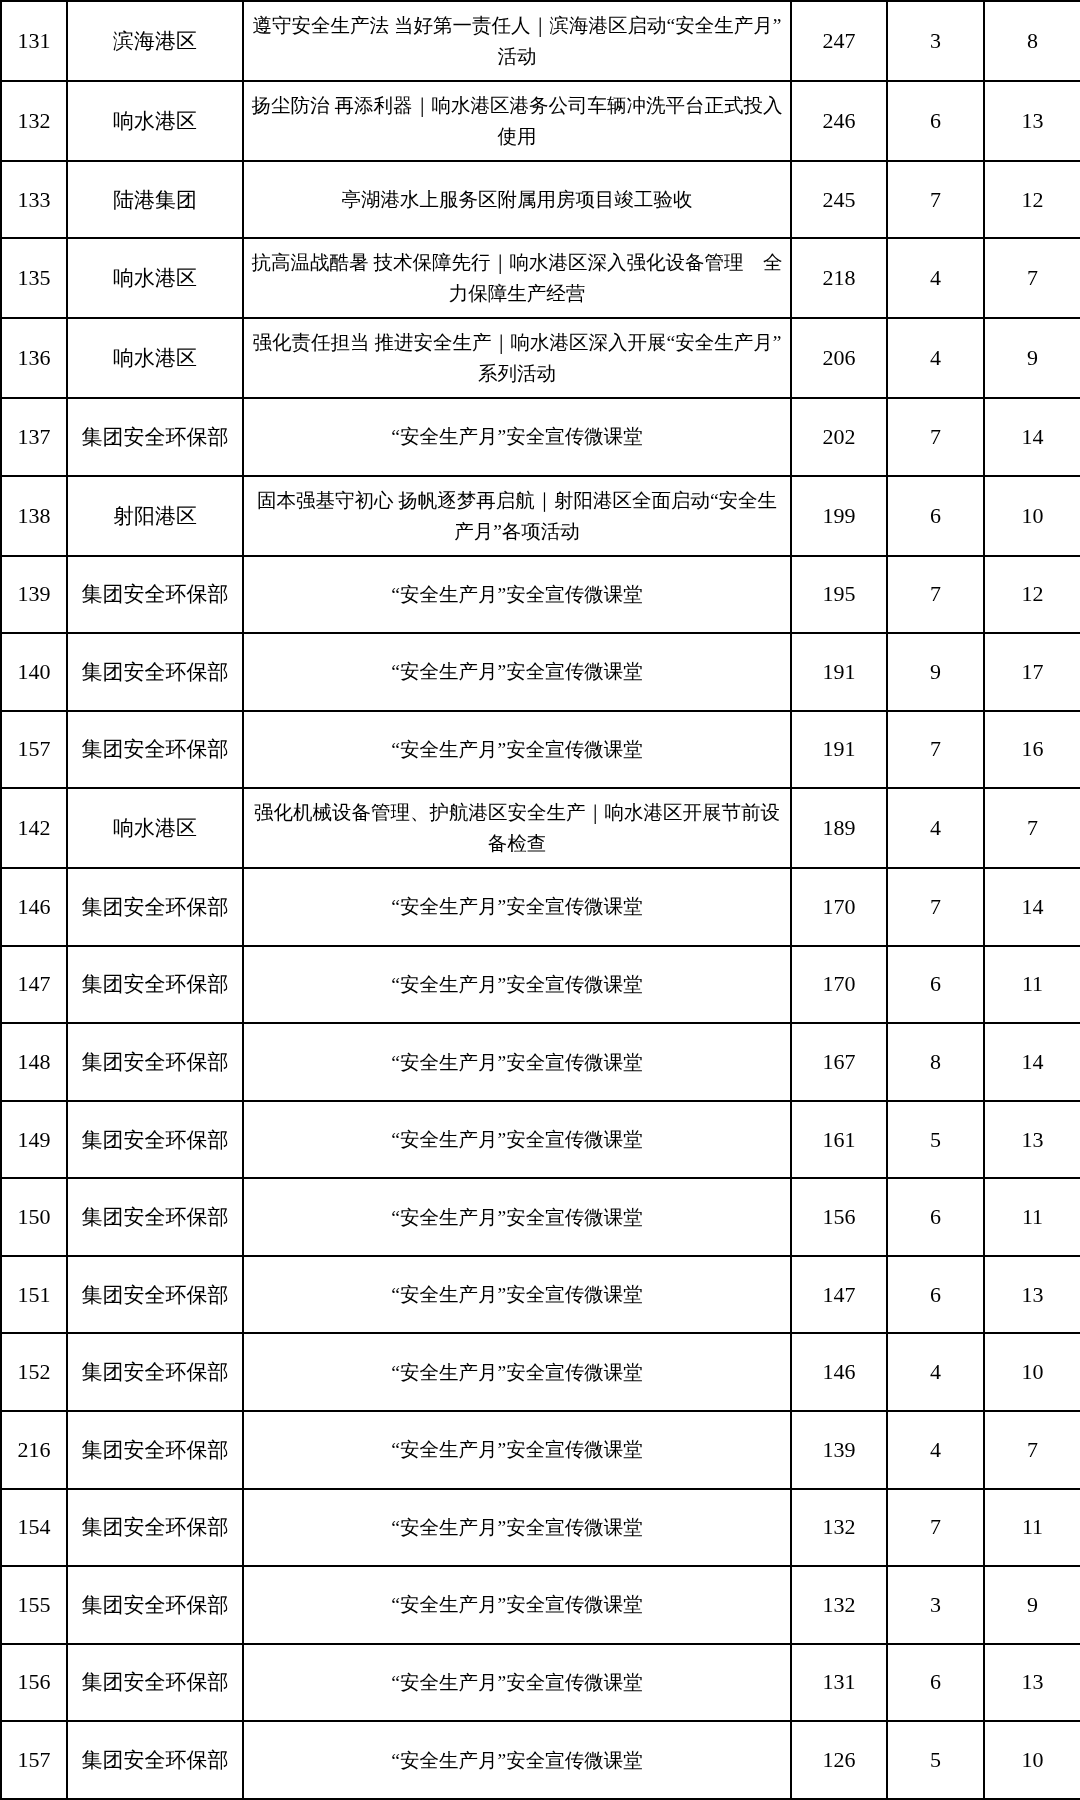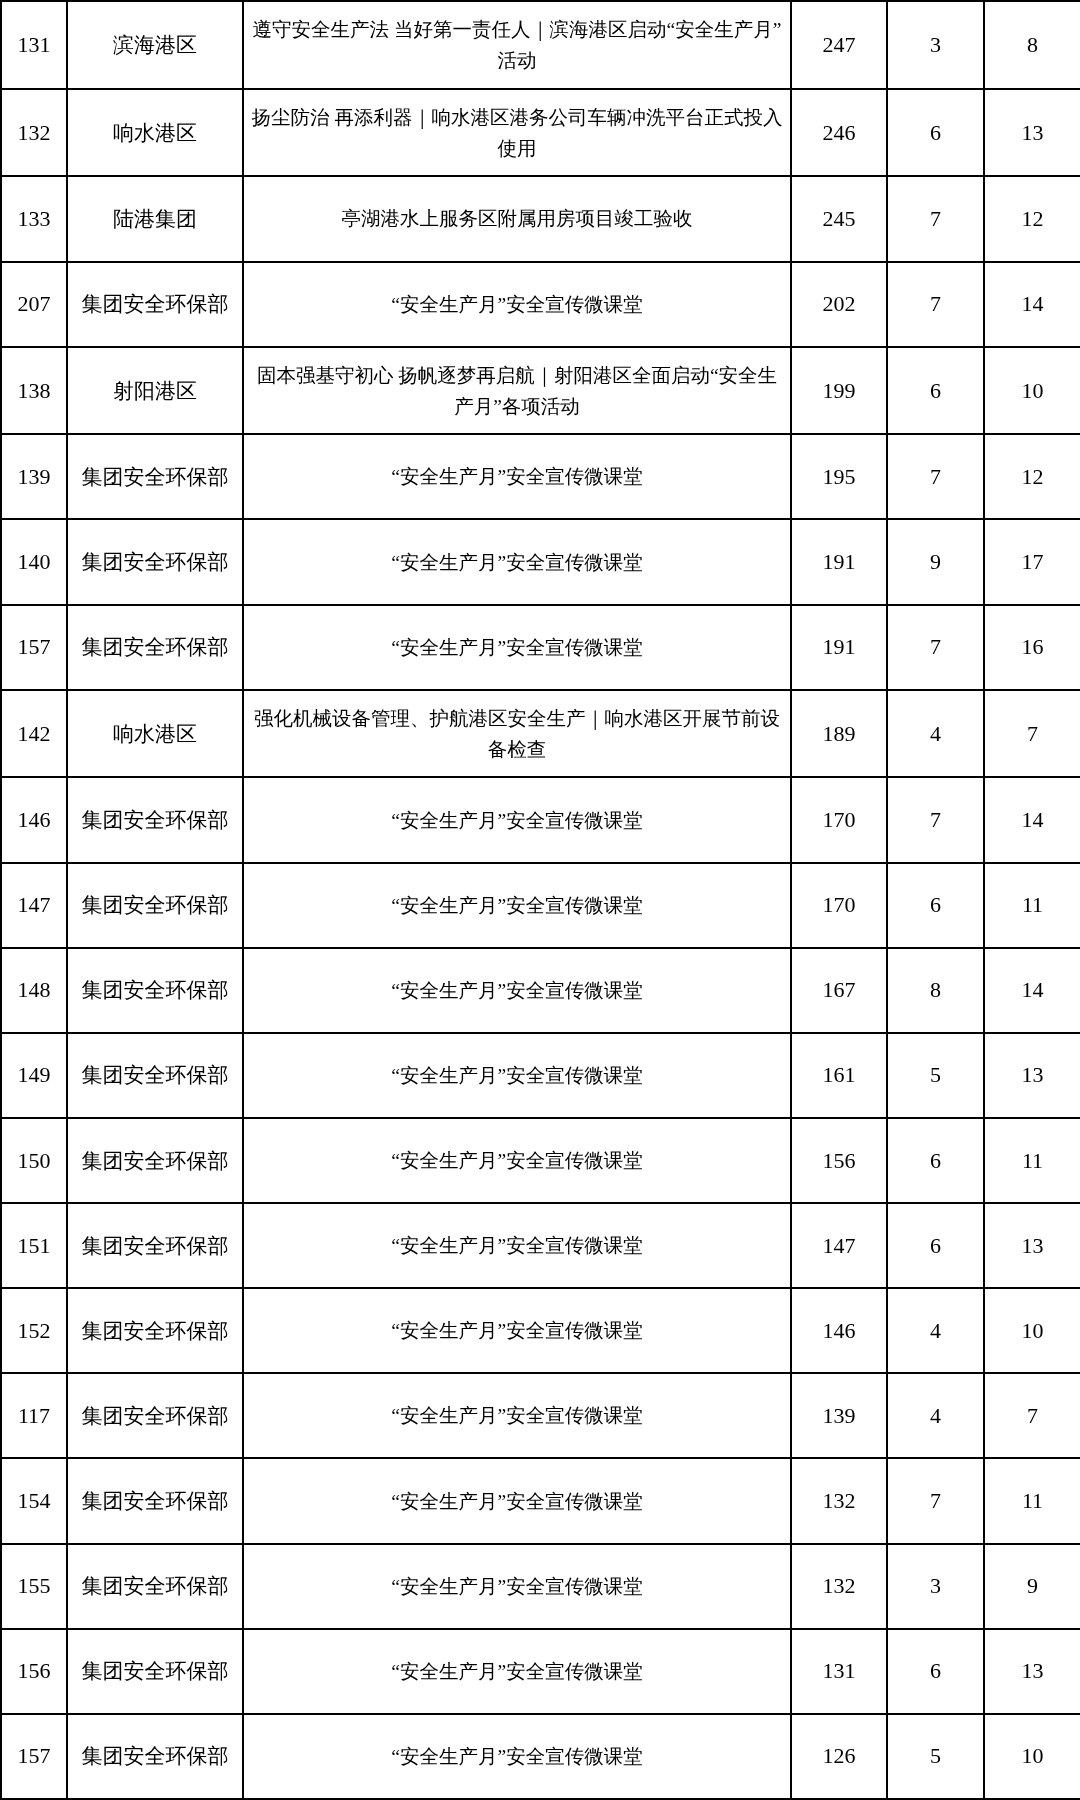--- a/index.html
+++ b/index.html
@@ -80,21 +80,37 @@
   </tr>
         <tr>
     <td class="c-index">133</td>
     <td class="c-org">陆港集团</td>
     <td class="c-title">亭湖港水上服务区附属用房项目竣工验收</td>
     <td class="c-num">245</td>
     <td class="c-num">7</td>
     <td class="c-num">12</td>
   </tr>
         <tr>
-    <td class="c-index">207</td>
+    <td class="c-index">135</td>
+    <td class="c-org">响水港区</td>
+    <td class="c-title">抗高温战酷暑 技术保障先行｜响水港区深入强化设备管理　全力保障生产经营</td>
+    <td class="c-num">218</td>
+    <td class="c-num">4</td>
+    <td class="c-num">7</td>
+  </tr>
+        <tr>
+    <td class="c-index">136</td>
+    <td class="c-org">响水港区</td>
+    <td class="c-title">强化责任担当 推进安全生产｜响水港区深入开展“安全生产月”系列活动</td>
+    <td class="c-num">206</td>
+    <td class="c-num">4</td>
+    <td class="c-num">9</td>
+  </tr>
+        <tr>
+    <td class="c-index">137</td>
     <td class="c-org">集团安全环保部</td>
     <td class="c-title">“安全生产月”安全宣传微课堂</td>
     <td class="c-num">202</td>
     <td class="c-num">7</td>
     <td class="c-num">14</td>
   </tr>
         <tr>
     <td class="c-index">138</td>
     <td class="c-org">射阳港区</td>
     <td class="c-title">固本强基守初心 扬帆逐梦再启航｜射阳港区全面启动“安全生产月”各项活动</td>
@@ -184,21 +200,21 @@
   </tr>
         <tr>
     <td class="c-index">152</td>
     <td class="c-org">集团安全环保部</td>
     <td class="c-title">“安全生产月”安全宣传微课堂</td>
     <td class="c-num">146</td>
     <td class="c-num">4</td>
     <td class="c-num">10</td>
   </tr>
         <tr>
-    <td class="c-index">117</td>
+    <td class="c-index">216</td>
     <td class="c-org">集团安全环保部</td>
     <td class="c-title">“安全生产月”安全宣传微课堂</td>
     <td class="c-num">139</td>
     <td class="c-num">4</td>
     <td class="c-num">7</td>
   </tr>
         <tr>
     <td class="c-index">154</td>
     <td class="c-org">集团安全环保部</td>
     <td class="c-title">“安全生产月”安全宣传微课堂</td>

